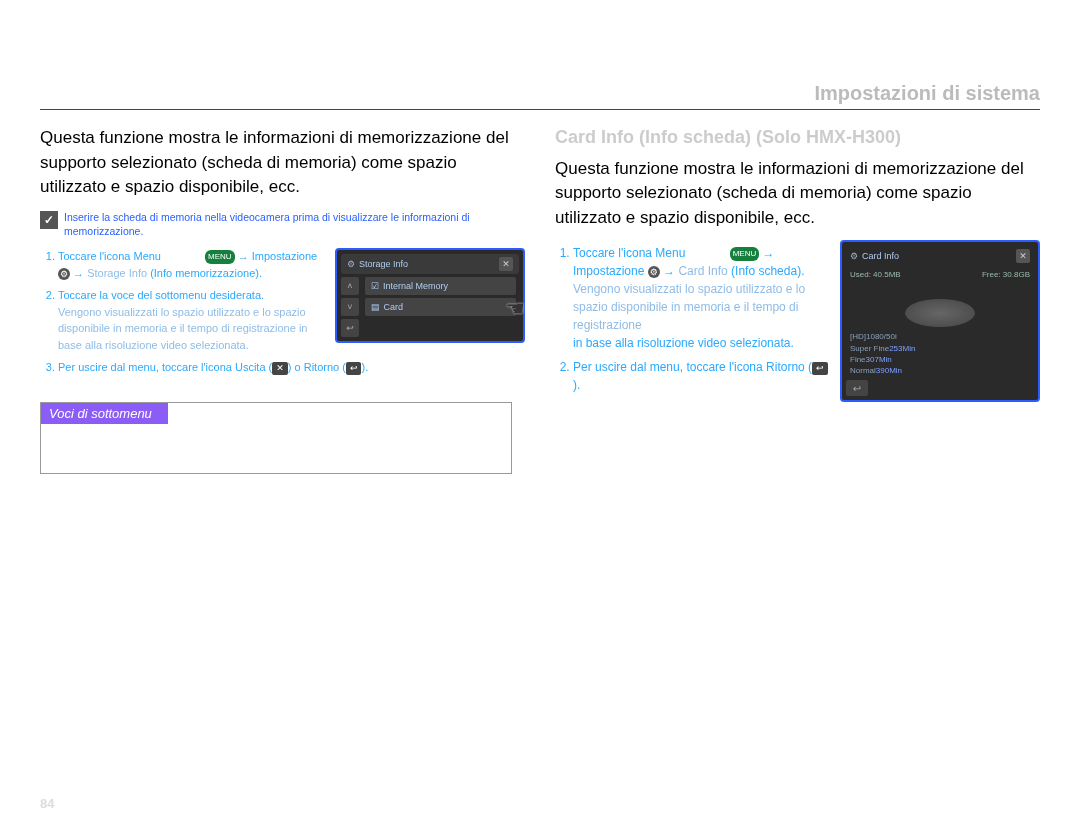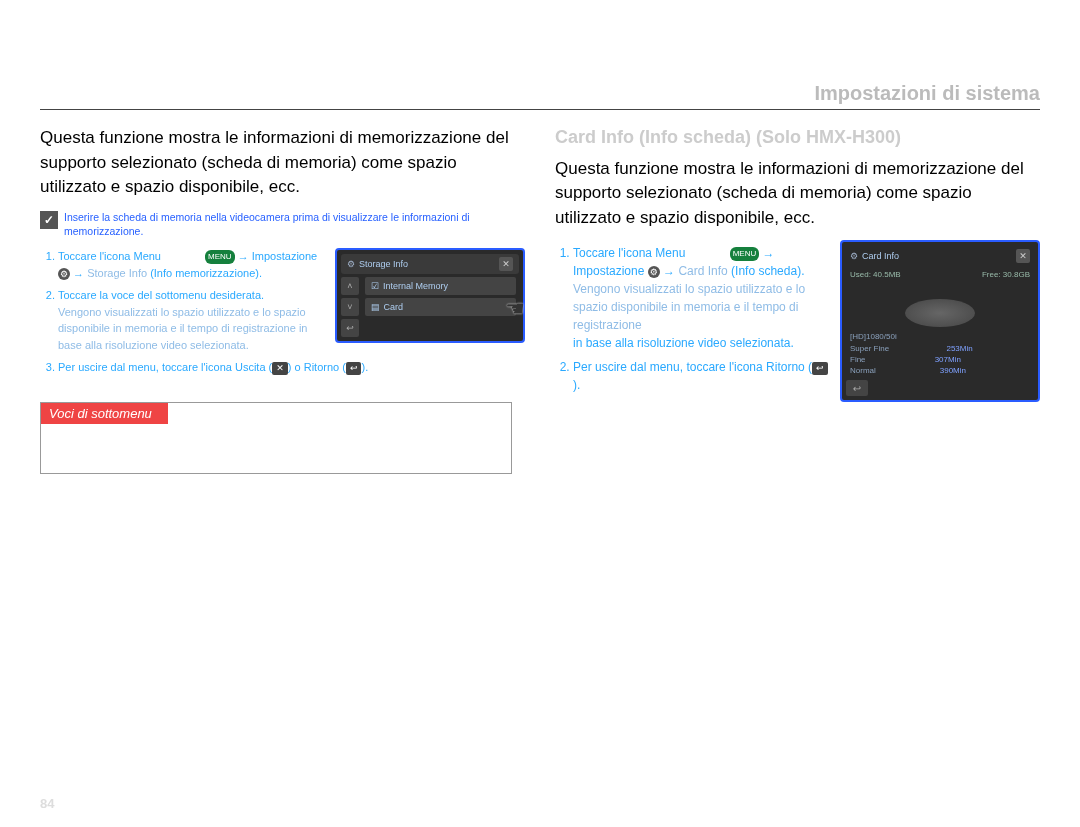--- a/index.html
+++ b/index.html
@@ -112,21 +112,21 @@
     vertical-align: middle;
   }
   .submenus {
     margin-top: 20px;
     border: 1px solid #999;
     width: 470px;
     min-height: 70px;
   }
   .submenus-header {
     display:inline-block;
-    background: #ef4444;
+    background: #8b5cf6;
     color: #fff;
     padding: 3px 16px 3px 8px;
     margin: 0;
     font-size: 13px;
     font-style: italic;
   }
   .page-num {
     position: absolute;
     left: 40px;
     bottom: 16px;
@@ -194,21 +194,21 @@
     width: 70px; height: 28px;
     border-radius: 50%;
     background: radial-gradient(ellipse at center, #666 0%, #444 100%);
     margin: 4px auto;
   }
   .ss-stats {
     display:flex;justify-content:space-between;font-size:8px;
     color:#9ba;padding:0 4px;margin-bottom:20px;
   }
   .ss-list {
-    font-size:8px;text-align:center;line-height:1.4;
+    font-size:8px;text-align:left;line-height:1.4;
     color:#7fa1ff;padding:0 4px;
   }
   .ss-list .label { color:#8aa0bb;float:left; }
   .ss-back {
     width:22px;height:16px;background:#444;border-radius:2px;
     display:inline-flex;align-items:center;justify-content:center;
     color:#aaa;margin-top:4px;font-size:10px;
   }
   .steps-right-wrap {
     overflow: hidden;

